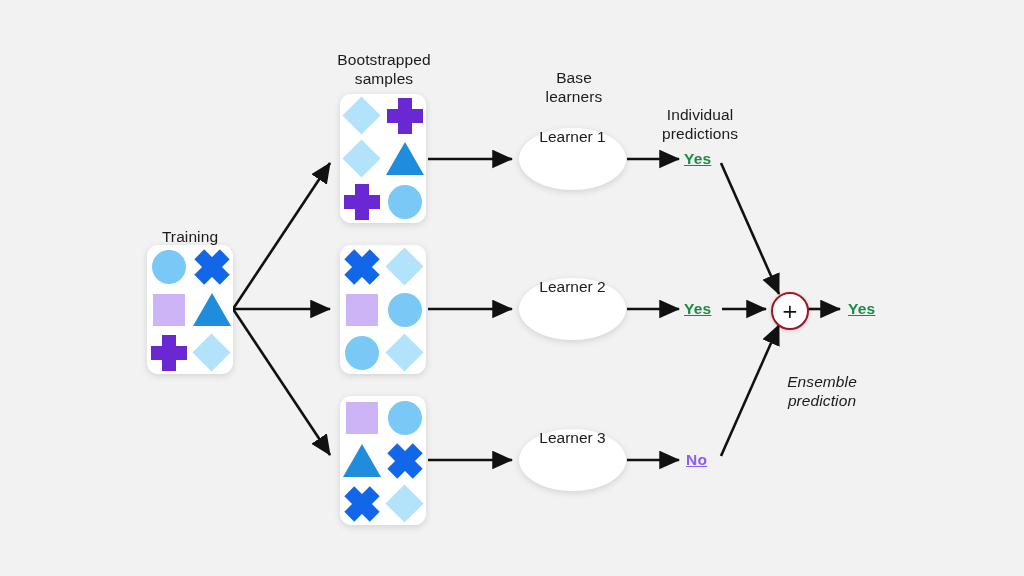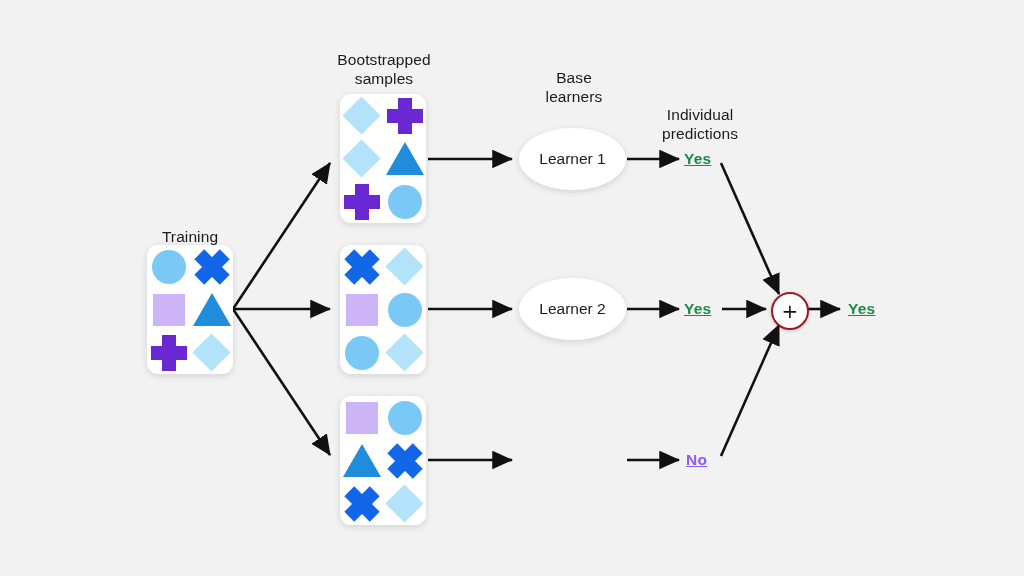--- a/index.html
+++ b/index.html
@@ -66,21 +66,21 @@
   .s-x{position:relative;width:36px;height:36px;}
   .s-x i{position:absolute;left:0;top:11px;width:36px;height:14px;display:block;}
   .s-x i.a{transform:rotate(45deg);}
   .s-x i.b{transform:rotate(-45deg);}
 
   .ellipse{
     position:absolute;
     background:#fff;
     border-radius:50%;
     box-shadow:0 2px 7px rgba(0,0,0,0.13);
-    display:flex;align-items:center;justify-content:center;
+    display:flex;align-items:flex-start;justify-content:center;
     font-size:15.5px;color:#1b1b1b;
   }
 
   .plusnode{
     position:absolute;
     width:34px;height:34px;
     border-radius:50%;
     background:#ffffff;
     border:2.4px solid #a01622;
     box-shadow:0 1px 4px rgba(0,0,0,0.16);
@@ -127,20 +127,22 @@
 
   <div class="label" style="left:320px;top:50px;width:128px;text-align:center;">Bootstrapped
 samples</div>
 
   <div class="label" style="left:510px;top:68px;width:128px;">Base
 learners</div>
 
   <div class="label" style="left:636px;top:105px;width:128px;">Individual
 predictions</div>
 
+  <div class="label italic" style="left:758px;top:372px;width:128px;">Ensemble
+prediction</div>
 
   <div class="card" id="training-card" style="left:147px;top:245px;width:86px;height:129px;">
       <div class="sh-wrap">
         <div class="shape s-circle" style="background: rgb(122, 200, 245);"></div>
       </div>
       <div class="sh-wrap">
         <div class="shape s-x">
           <i class="a" style="background: rgb(18, 102, 232);"></i>
           <i class="b" style="background: rgb(18, 102, 232);"></i>
         </div>
@@ -237,20 +239,23 @@
         <div class="shape s-diamond" style="background: rgb(179, 226, 251);"></div>
       </div>
     </div>
 
   <div class="ellipse" style="left:519px;top:128px;width:107px;height:62px;">
     <span>Learner 1</span>
   </div>
   <div class="ellipse" style="left:519px;top:278px;width:107px;height:62px;">
     <span>Learner 2</span>
   </div>
+  <div class="ellipse" style="left:519px;top:429px;width:107px;height:62px;">
+    <span>Learner 3</span>
+  </div>
 
   <div class="pred" style="left:684px;top:150px;color:#1a8b45;">Yes</div>
   <div class="pred" style="left:684px;top:300px;color:#1a8b45;">Yes</div>
   <div class="pred" style="left:686px;top:451px;color:#8b5cf6;">No</div>
 
   <div class="plusnode" style="left:771px;top:292px;">
     <span>+</span>
   </div>
 
   <div class="pred" style="left:848px;top:300px;color:#1a8b45;">Yes</div>

